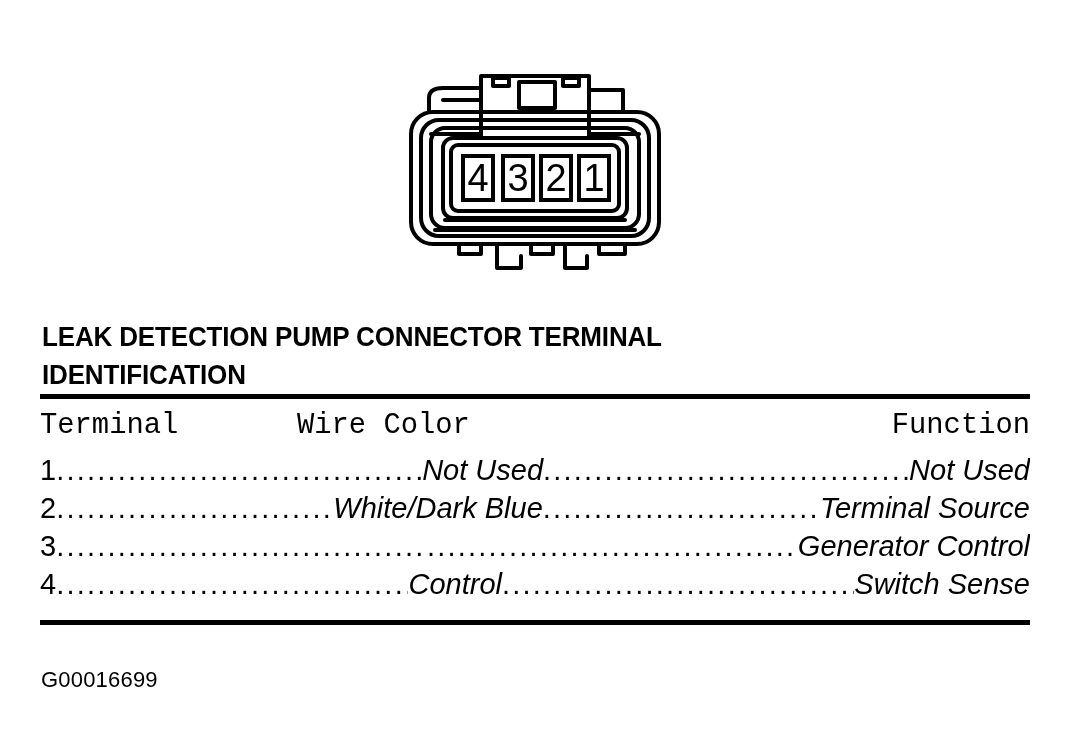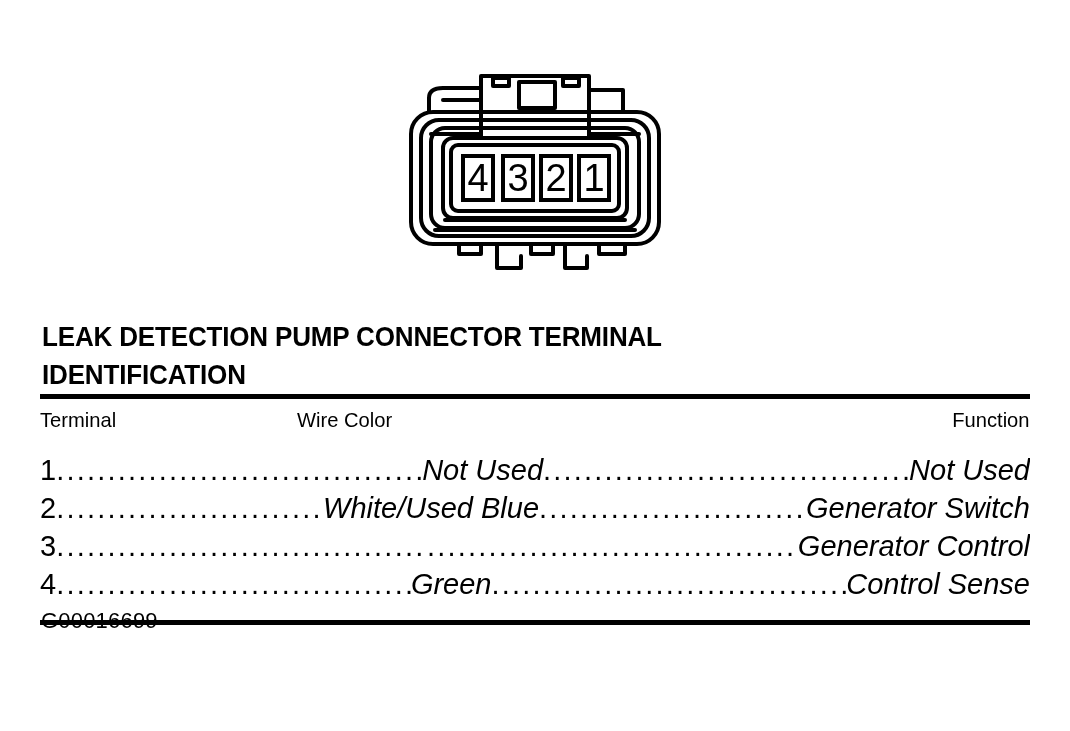--- a/index.html
+++ b/index.html
@@ -59,21 +59,22 @@
   #terminal-table {
     position: absolute;
     left: 40px;
     top: 408px;
     width: 990px;
   }
 
   .table-header {
     position: relative;
     height: 38px;
-    font-size: 21px;
+    font-size: 30px;
+    font-family: Liberation Mono, monospace;
   }
   .th {
     position: absolute;
     top: 0;
     white-space: nowrap;
     transform: scaleX(0.96);
   }
   .th-terminal  { left: 0px;   transform-origin: left top; }
   .th-wirecolor { left: 257px; transform-origin: left top; }
   .th-function  { right: 0px;  transform-origin: right top; }
@@ -107,21 +108,21 @@
   }
   .leader::before {
     content: "............................................................"
              "............................................................";
   }
 
   
   #figure-id {
     position: absolute;
     left: 41px;
-    top: 608px;
+    top: 667px;
     font-size: 22px;
     letter-spacing: 0.2px;
   }
 </style>
 </head>
 <body>
 
 <div id="connector-figure">
   <svg width="300" height="215" viewBox="0 0 300 215">
     <g fill="none" stroke="#000000" stroke-width="4" stroke-linejoin="round" stroke-linecap="round">
@@ -192,33 +193,33 @@
       <div class="table-row">
         <span class="cell-terminal">1</span>
         <span class="leader"></span>
         <span class="cell-wirecolor">Not Used</span>
         <span class="leader"></span>
         <span class="cell-function">Not Used</span>
       </div>
       <div class="table-row">
         <span class="cell-terminal">2</span>
         <span class="leader"></span>
-        <span class="cell-wirecolor">White/Used Blue</span>
-        <span class="leader"></span>
-        <span class="cell-function">Generator Switch</span>
+        <span class="cell-wirecolor">White/Dark Blue</span>
+        <span class="leader"></span>
+        <span class="cell-function">Terminal Source</span>
       </div>
       <div class="table-row">
         <span class="cell-terminal">3</span>
         <span class="leader"></span>
         <span class="leader"></span>
         <span class="cell-function">Generator Control</span>
       </div>
       <div class="table-row">
         <span class="cell-terminal">4</span>
         <span class="leader"></span>
-        <span class="cell-wirecolor">Green</span>
-        <span class="leader"></span>
-        <span class="cell-function">Control Sense</span>
+        <span class="cell-wirecolor">Control</span>
+        <span class="leader"></span>
+        <span class="cell-function">Switch Sense</span>
       </div>
     </div>
 </div>
 
 <div id="figure-id">G00016699</div>
 
 </body></html>

